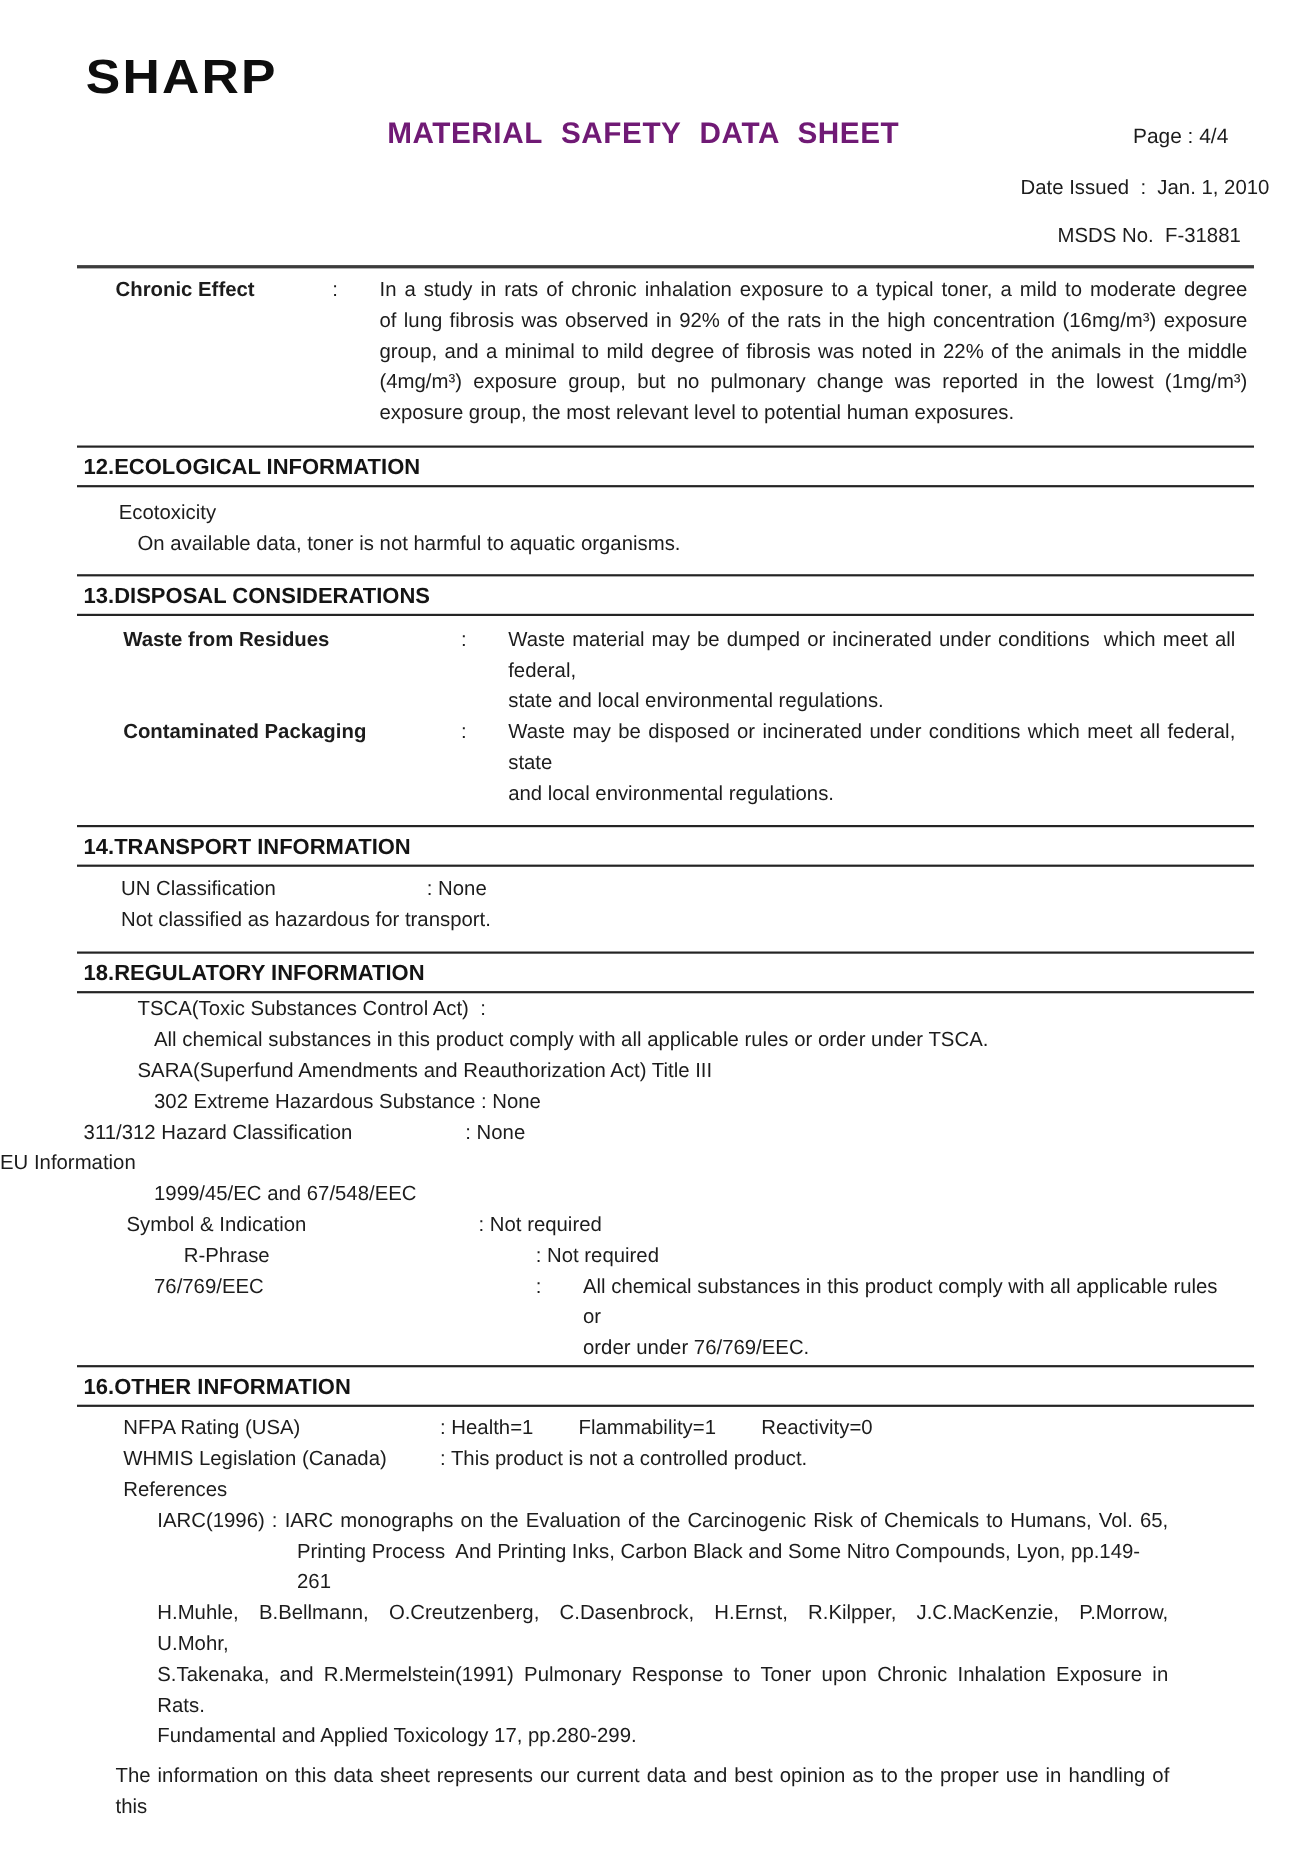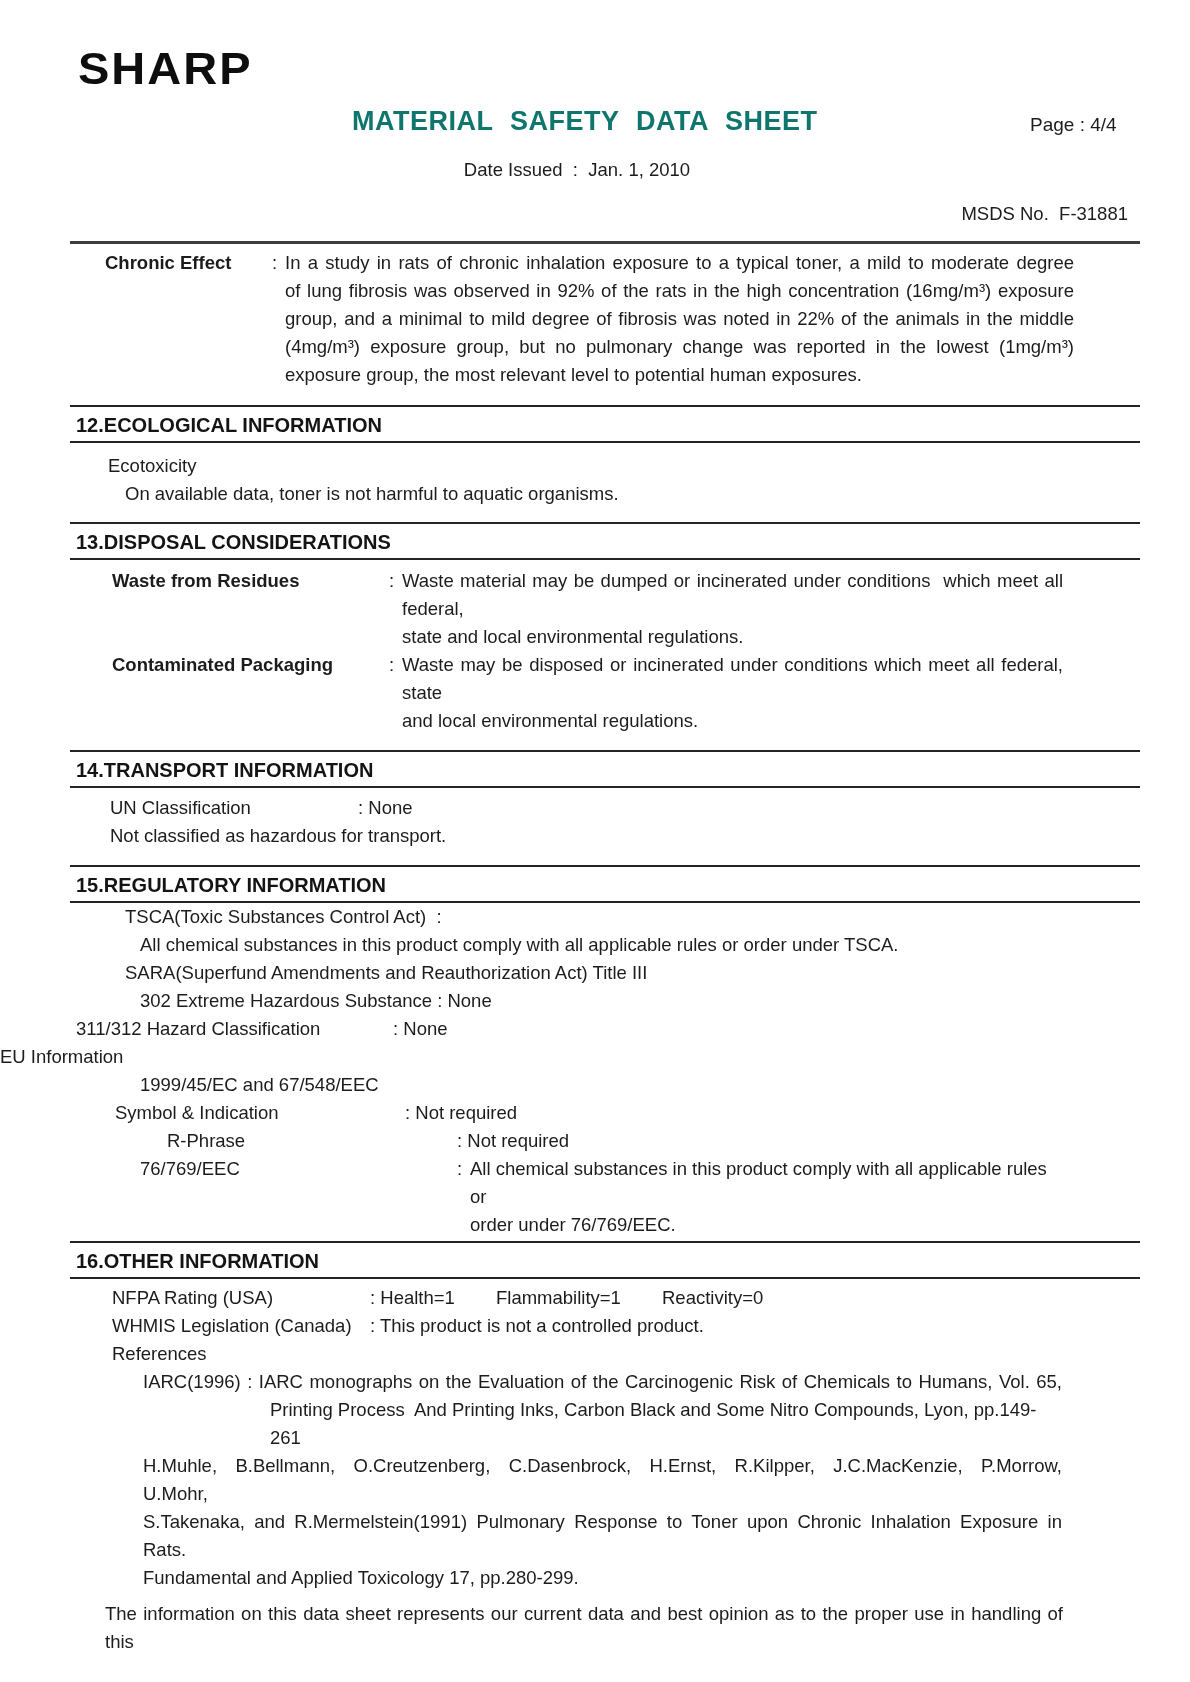--- a/index.html
+++ b/index.html
@@ -5,30 +5,30 @@
   html,body{margin:0;padding:0;background:#ffffff;}
   .page{position:relative;width:1190px;height:1682px;background:#fff;overflow:hidden;
         font-family:"Liberation Sans",sans-serif;font-size:18.5px;line-height:28px;color:#1c1c1c;}
   .pre{white-space:pre-wrap;}
   .b{font-weight:bold;}
   .jl{text-align:justify;text-align-last:justify;}
   .logo{margin:48px 0 0 78px;font-size:47px;line-height:46px;font-weight:bold;
         letter-spacing:2px;color:#0e0e0e;transform:scaleY(.93);transform-origin:left top;}
   .titlerow{position:relative;height:34px;margin-top:10px;}
   .title{position:absolute;left:352px;top:0;font-size:27px;line-height:34px;font-weight:bold;
-         letter-spacing:.5px;word-spacing:9px;color:#0f766e;}
+         letter-spacing:.5px;word-spacing:9px;color:#701a75;}
   .pagenum{position:absolute;left:1030px;top:7px;font-size:19px;}
-  .date{margin:20px 36px 0 0;line-height:24px;text-align:center;}
+  .date{margin:20px 36px 0 0;line-height:24px;text-align:right;}
   .msds{margin:20px 62px 0 0;line-height:24px;text-align:right;}
   .rule{margin-left:70px;width:1070px;height:2px;background:#2a2a2a;}
   .rule.top{height:3px;background:#3d3d3d;margin-top:15px;}
   .sec-head{margin:15px 0 0 70px;width:1070px;box-sizing:border-box;
             border-top:2px solid #242424;border-bottom:2px solid #242424;
             padding:4px 0 2px 6px;font-size:20px;font-weight:bold;line-height:28px;color:#141414;}
-  .row{display:flex;align-items:flex-start;}
+  .row{display:flex;align-items:flex-start;gap:30px;}
   .lbl{flex:none;}
   .colon{flex:none;width:13px;}
   .val{flex:none;}
 </style>
 </head>
 <body>
 
 <div class="page">
 
   <div class="logo">SHARP</div>
@@ -77,21 +77,21 @@
     </div>
   </div>
 
   <div class="sec-head">14.TRANSPORT INFORMATION</div>
   <div class="row" style="margin-top:6px">
     <div class="lbl pre" style="margin-left:110px;width:248px">UN Classification</div>
     <div class="val pre">: None</div>
   </div>
   <div class="pre" style="margin-left:110px">Not classified as hazardous for transport.</div>
 
-  <div class="sec-head">15.REGULATORY INFORMATION</div>
+  <div class="sec-head">18.REGULATORY INFORMATION</div>
   <div class="pre" style="margin-left:125px">TSCA(Toxic Substances Control Act)  :</div>
   <div class="pre" style="margin-left:140px">All chemical substances in this product comply with all applicable rules or order under TSCA.</div>
   <div class="pre" style="margin-left:125px">SARA(Superfund Amendments and Reauthorization Act) Title III</div>
   <div class="pre" style="margin-left:140px">302 Extreme Hazardous Substance : None</div>
   <div class="row">
     <div class="lbl pre" style="margin-left:76px;width:317px">311/312 Hazard Classification</div>
     <div class="val pre">: None</div>
   </div>
   <div class="pre" style="">EU Information</div>
   <div class="pre" style="margin-left:140px">1999/45/EC and 67/548/EEC</div>

